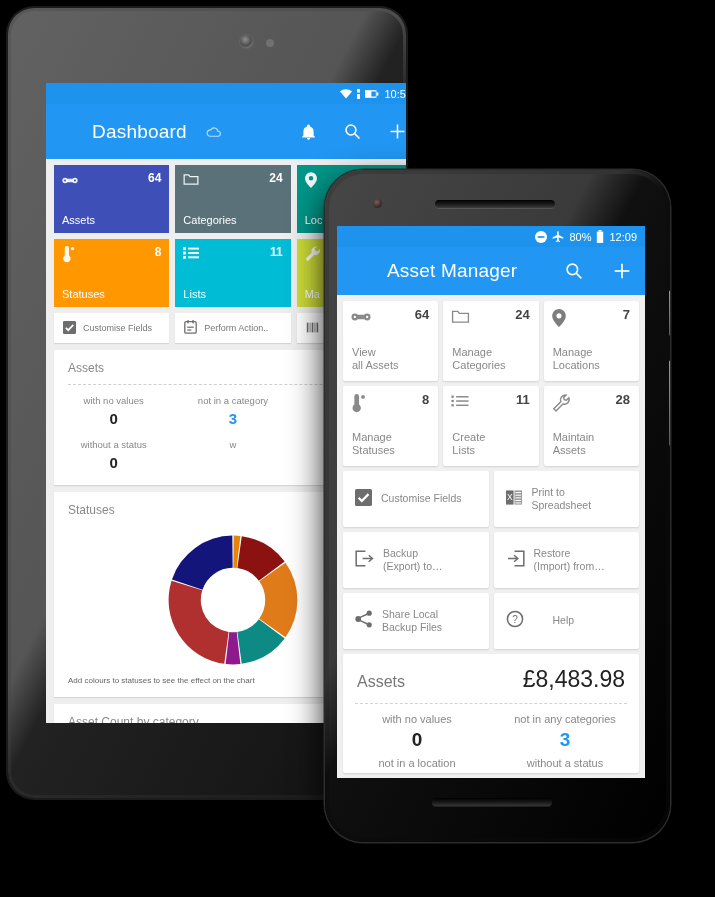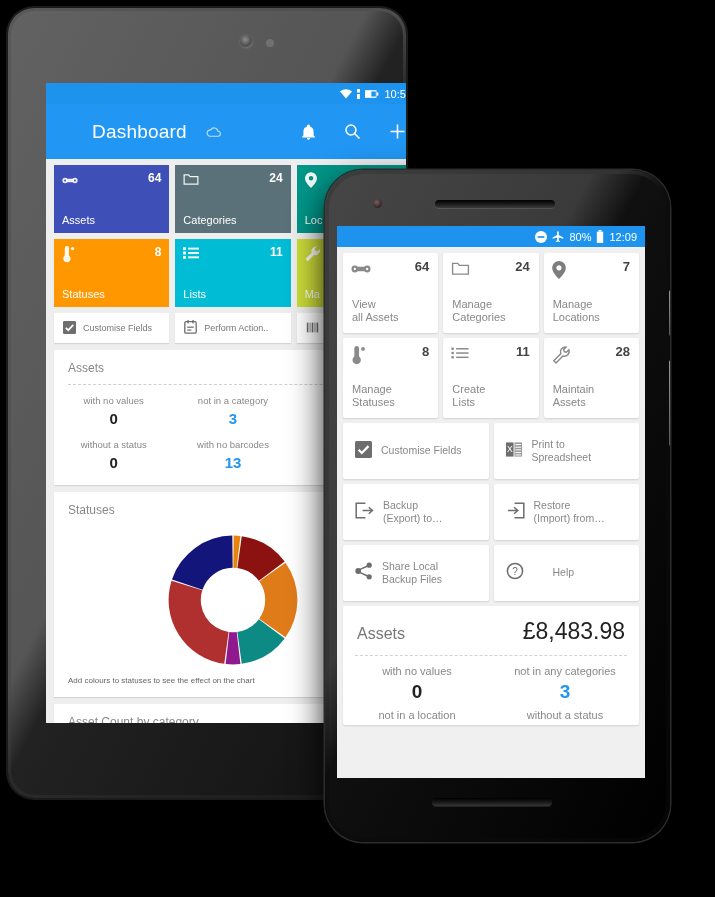--- a/index.html
+++ b/index.html
@@ -291,24 +291,20 @@
             </div>
             <div class="t-stat">
               <div class="k">n</div>
               <div class="v"></div>
             </div>
             <div class="t-stat" style="margin-top:12px;">
               <div class="k">without a status</div>
               <div class="v">0</div>
             </div>
             <div class="t-stat" style="margin-top:12px;">
-              <div class="k">with no barcodes</div>
-              <div class="v link">13</div>
-            </div>
-            <div class="t-stat" style="margin-top:12px;">
               <div class="k">w</div>
               <div class="v"></div>
             </div>
           </div>
         </div>
 
         <div class="t-card">
           <div class="t-card-title">Statuses</div>
           <div class="t-chart-wrap">
             <svg id="donut" width="140" height="140" viewBox="0 0 100 100">
@@ -357,20 +353,41 @@
         <span>80%</span>
         <span class="sb-ico">
           <svg width="8" height="13" viewBox="0 0 10 16">
               <rect x="3" y="0" width="4" height="2" fill="#fff"></rect>
               <rect x="1" y="2" width="8" height="14" fill="#fff"></rect>
             </svg>
         </span>
         <span>12:09</span>
       </div>
 
+      <div class="appbar p-appbar">
+        <span class="hamb bar-ico">
+            <i></i>
+            <i></i>
+            <i></i>
+          </span>
+        <span class="appbar-title" style="margin-left:4px;">Asset Manager</span>
+        <span style="flex:1"></span>
+        <span class="bar-ico">
+          <svg width="18" height="18" viewBox="0 0 22 22">
+              <circle cx="9" cy="9" r="6.4" fill="none" stroke="#fff" stroke-width="2"></circle>
+              <line x1="13.8" y1="13.8" x2="20" y2="20" stroke="#fff" stroke-width="2"></line>
+            </svg>
+        </span>
+        <span class="bar-ico" style="margin-left:16px;">
+          <svg width="18" height="18" viewBox="0 0 22 22">
+              <line x1="11" y1="2" x2="11" y2="20" stroke="#fff" stroke-width="2"></line>
+              <line x1="2" y1="11" x2="20" y2="11" stroke="#fff" stroke-width="2"></line>
+            </svg>
+        </span>
+      </div>
 
       <div class="p-body">
 
         <div class="p-tiles">
           <div class="p-tile">
             <span>
               <svg width="20" height="12" viewBox="0 0 26 14">
                   <rect x="6" y="4" width="14" height="6" rx="3" fill="#8a8a8a"></rect>
                   <circle cx="5" cy="7" r="4.4" fill="#8a8a8a"></circle>
                   <circle cx="21" cy="7" r="4.4" fill="#8a8a8a"></circle>

